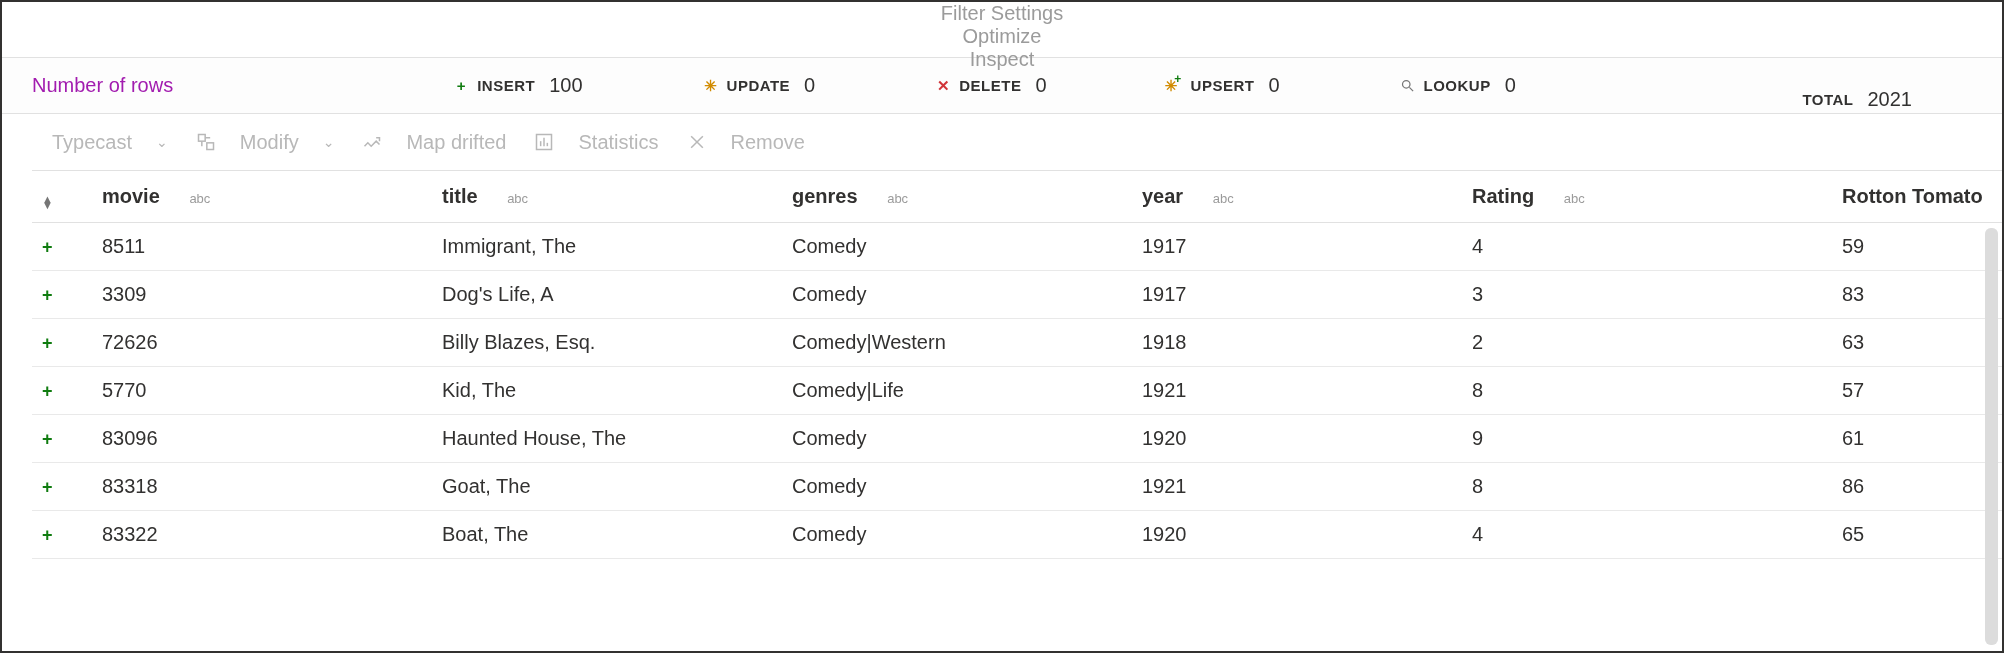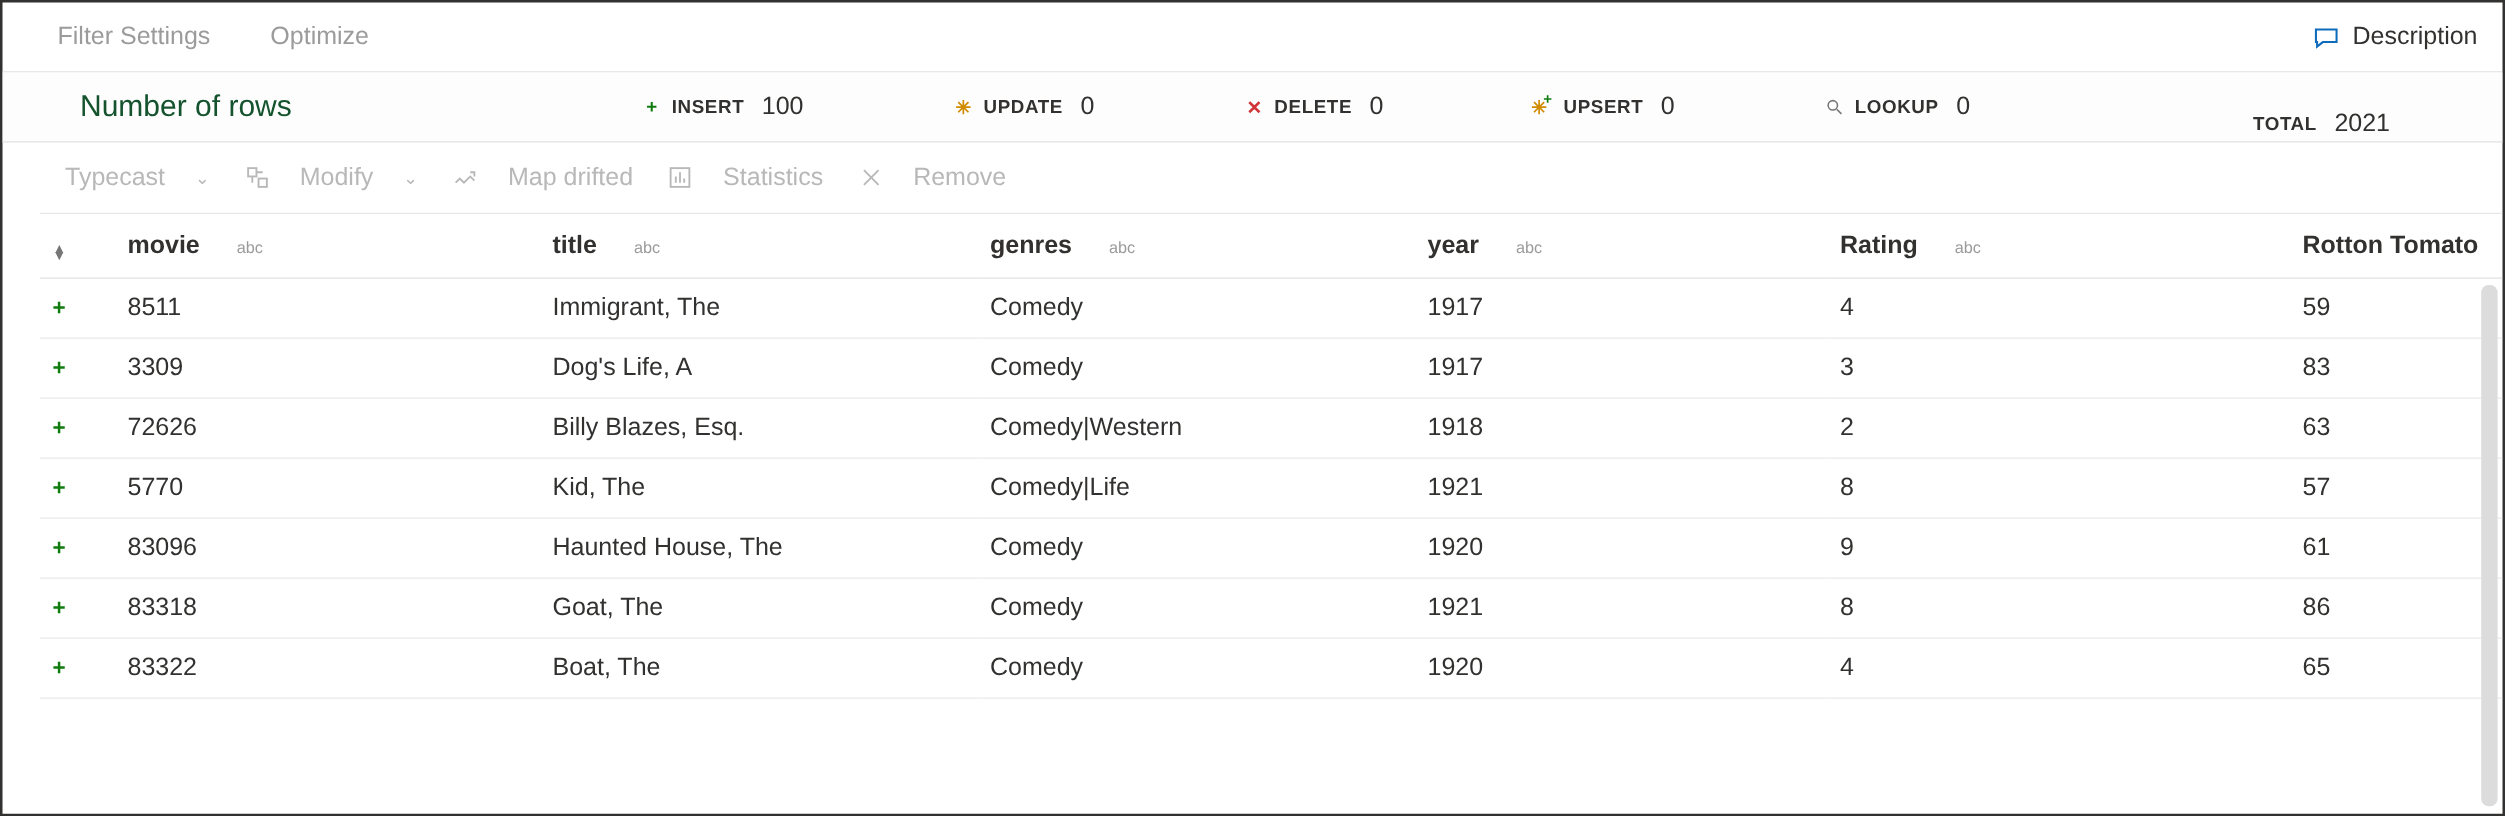--- a/index.html
+++ b/index.html
@@ -1,31 +1,31 @@
 <!DOCTYPE html>
 <html><head>
 <meta charset="utf-8">
 <style>
   * { box-sizing: border-box; }
   html, body { margin: 0; padding: 0; font-family: "Segoe UI", Arial, sans-serif; font-size: 16px; color: #323130; background: #fff; }
   .app { border: 2px solid #323130; width: 2004px; height: 653px; overflow: hidden; display: flex; flex-direction: column; }
 
   
-  .tabs { display: flex; align-items: center; height: 56px; border-bottom: 1px solid #e1e1e1; padding: 0 20px 0 20px; }
+  .tabs { display: flex; align-items: center; height: 56px; border-bottom: 1px solid #e1e1e1; padding: 0 20px 0 20px; flex-direction: column; }
   .tab { padding: 0 24px; height: 100%; display: flex; align-items: center; color: #9b9b9b; font-size: 20px; cursor: pointer; position: relative; gap: 10px; }
   .tab.active { color: #323130; font-weight: 400; }
   .tab.active::after { content: ""; position: absolute; left: 4px; right: 4px; bottom: -1px; height: 4px; background: #0f6cbd; }
   .tab .dot { width: 12px; height: 12px; border-radius: 50%; background: #107c10; display: inline-block; }
   .spacer { flex: 1; }
   .desc-btn { display: flex; align-items: center; gap: 10px; color: #323130; font-size: 20px; cursor: pointer; }
   .desc-btn svg { width: 22px; height: 22px; stroke: #0f6cbd; fill: none; }
 
   
   .stats { display: flex; align-items: center; height: 56px; padding: 0 30px; border-bottom: 1px solid #e1e1e1; background: #fdfdfd; }
-  .stats .label-rows { font-size: 24px; color: #14532d; margin-right: 280px; margin-left: 32px; }
+  .stats .label-rows { font-size: 20px; color: #a21caf; margin-right: 280px; }
   .stat { display: flex; align-items: center; gap: 8px; margin-right: 120px; }
   .stat:last-child { margin-right: 0; margin-top: 28px; }
   .stat .slabel { font-size: 15px; font-weight: 700; letter-spacing: 0.5px; color: #323130; }
   .stat .sval { font-size: 20px; color: #323130; margin-left: 6px; }
   .ic { width: 16px; height: 16px; display: inline-flex; align-items: center; justify-content: center; font-weight: 700; font-size: 15px;}
   .ic-ins { color: #107c10; }
   .ic-upd { color: #d18b00; }
   .ic-del { color: #d13438; }
   .ic-ups { position: relative; }
   .ic-lkp svg { width: 15px; height: 15px; stroke:#767676; fill:none; }
@@ -59,20 +59,23 @@
 
 <div class="app">
 
   <div class="tabs">
     <div class="tab">
       <span>Filter Settings</span>
     </div>
     <div class="tab">
       <span>Optimize</span>
     </div>
+    <div class="tab">
+      <span>Inspect</span>
+    </div>
     <div class="spacer"></div>
     <div class="desc-btn">
       <svg viewBox="0 0 24 24" stroke-width="1.8">
           <path d="M3 5h18v11H9l-5 4v-4H3z"></path>
         </svg>
       <span>Description</span>
     </div>
   </div>
 
   <div class="stats">

